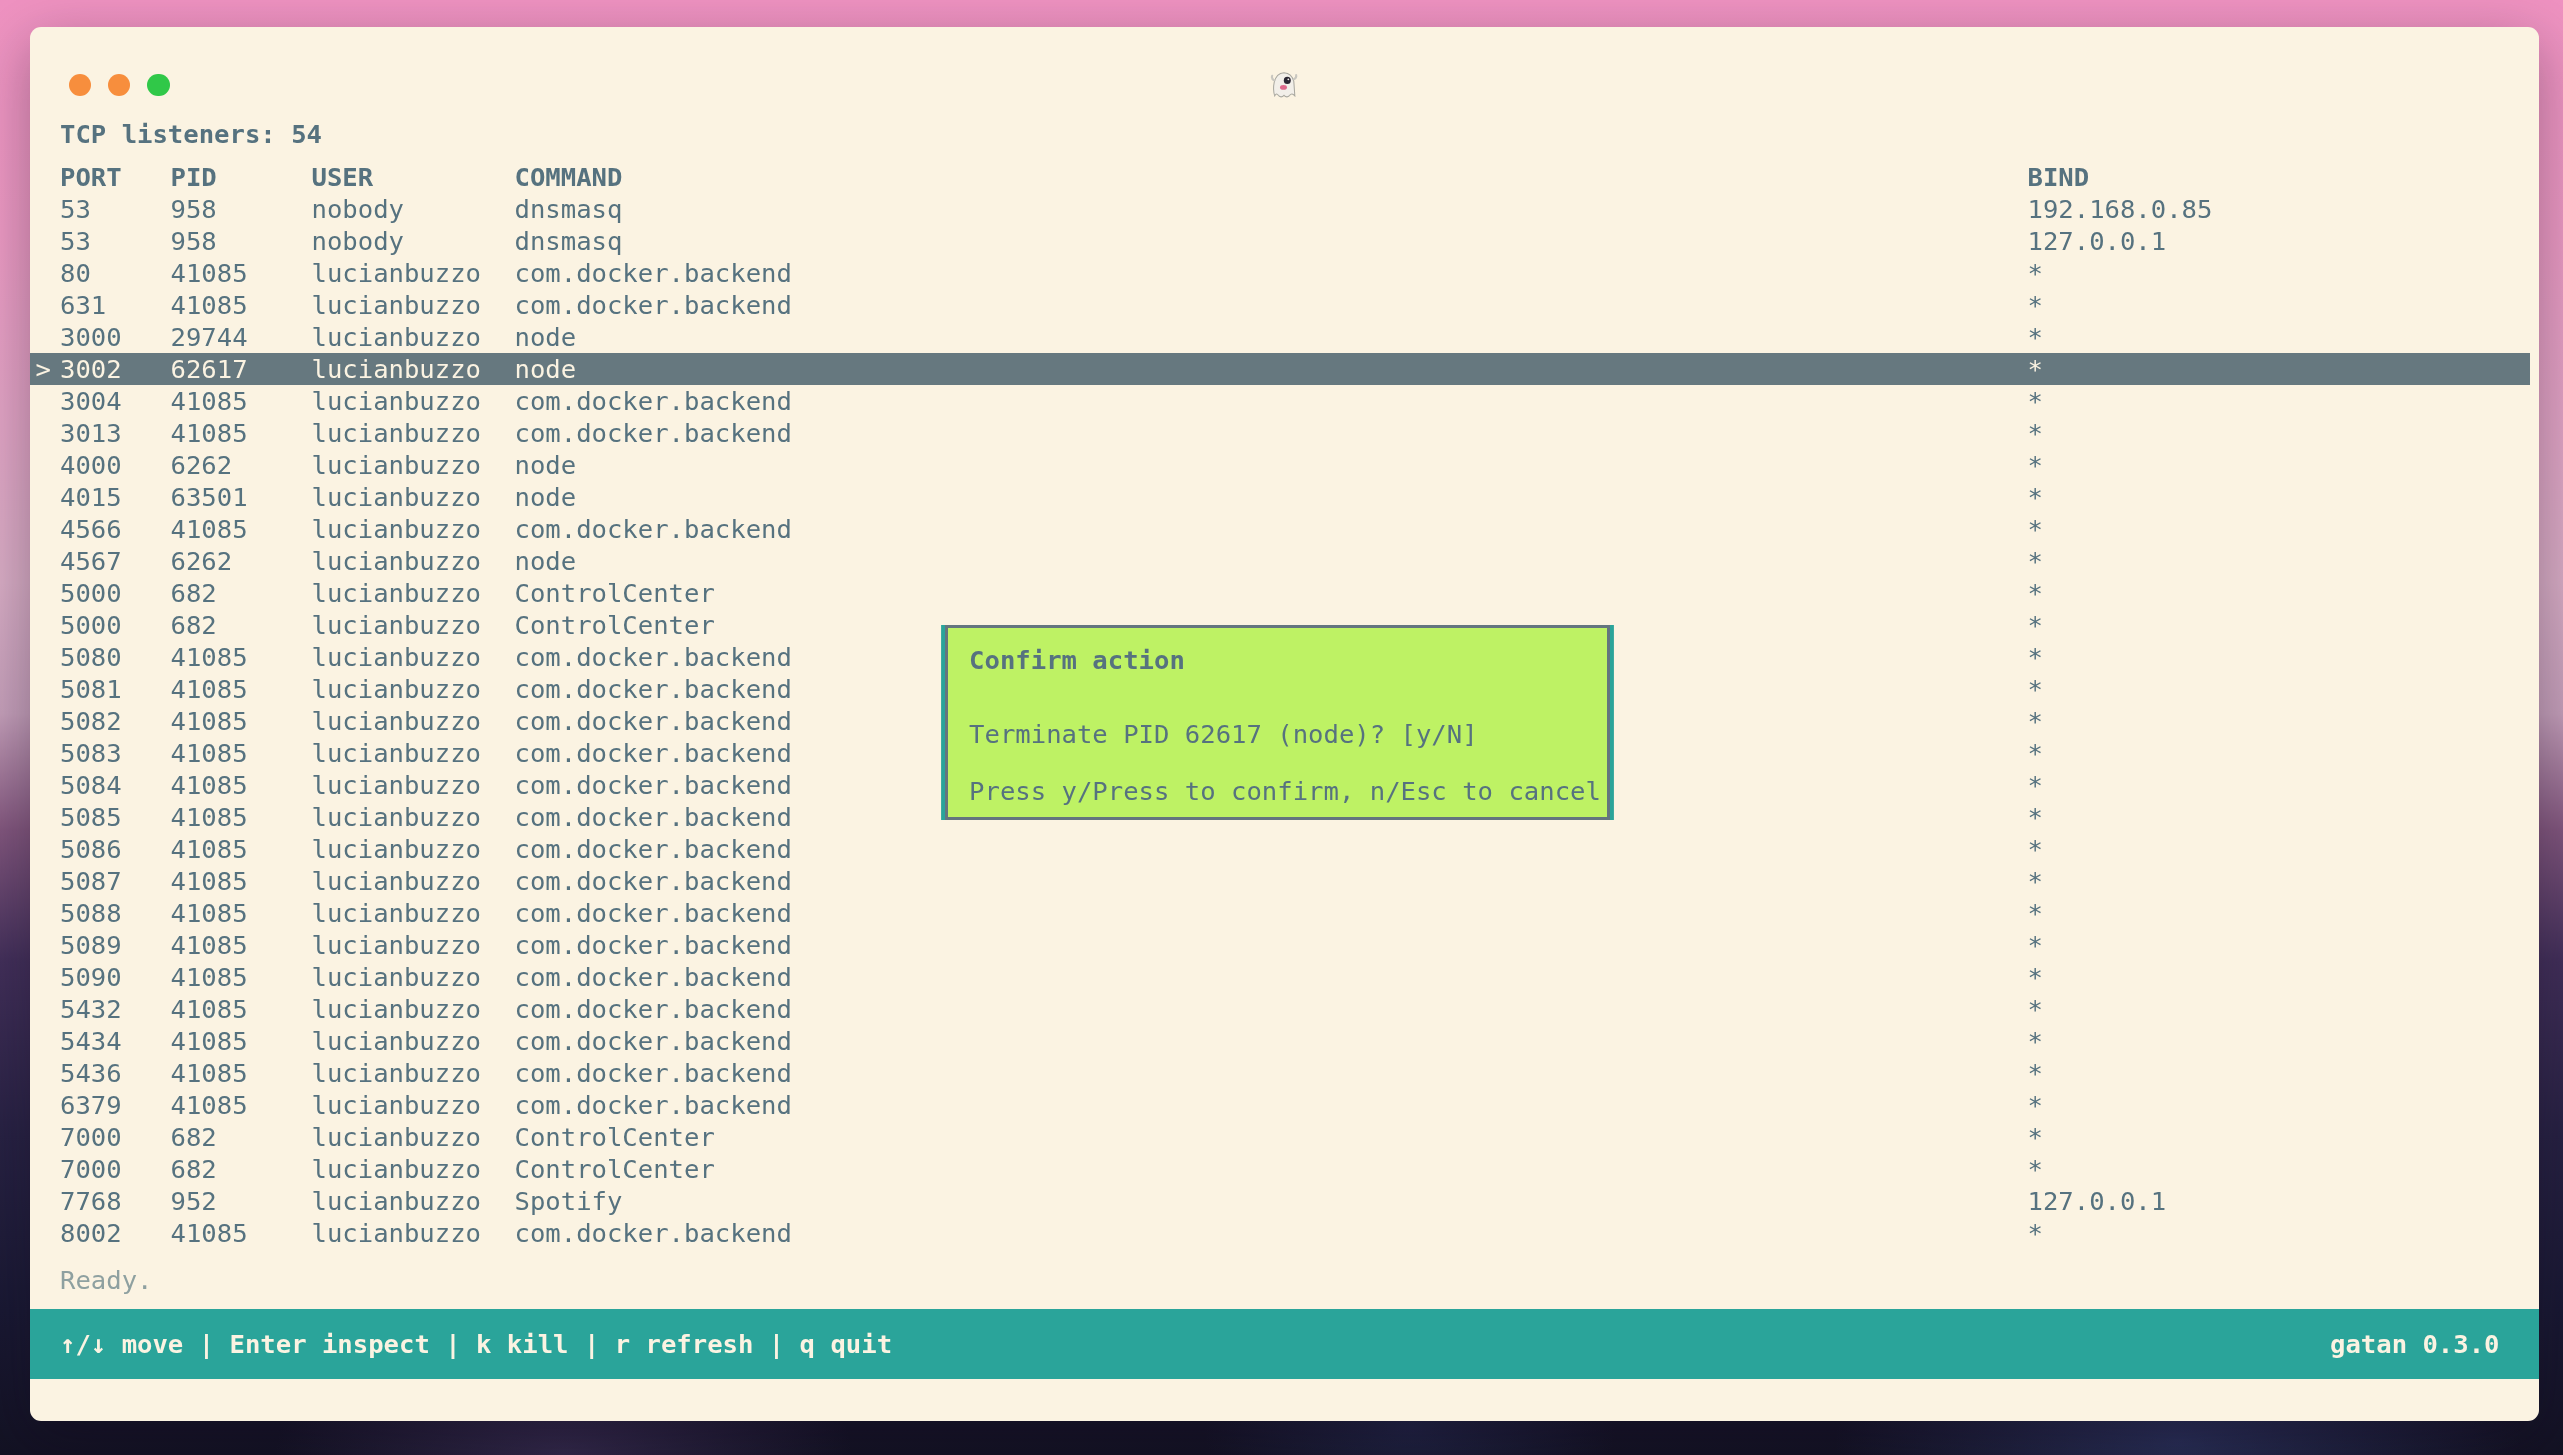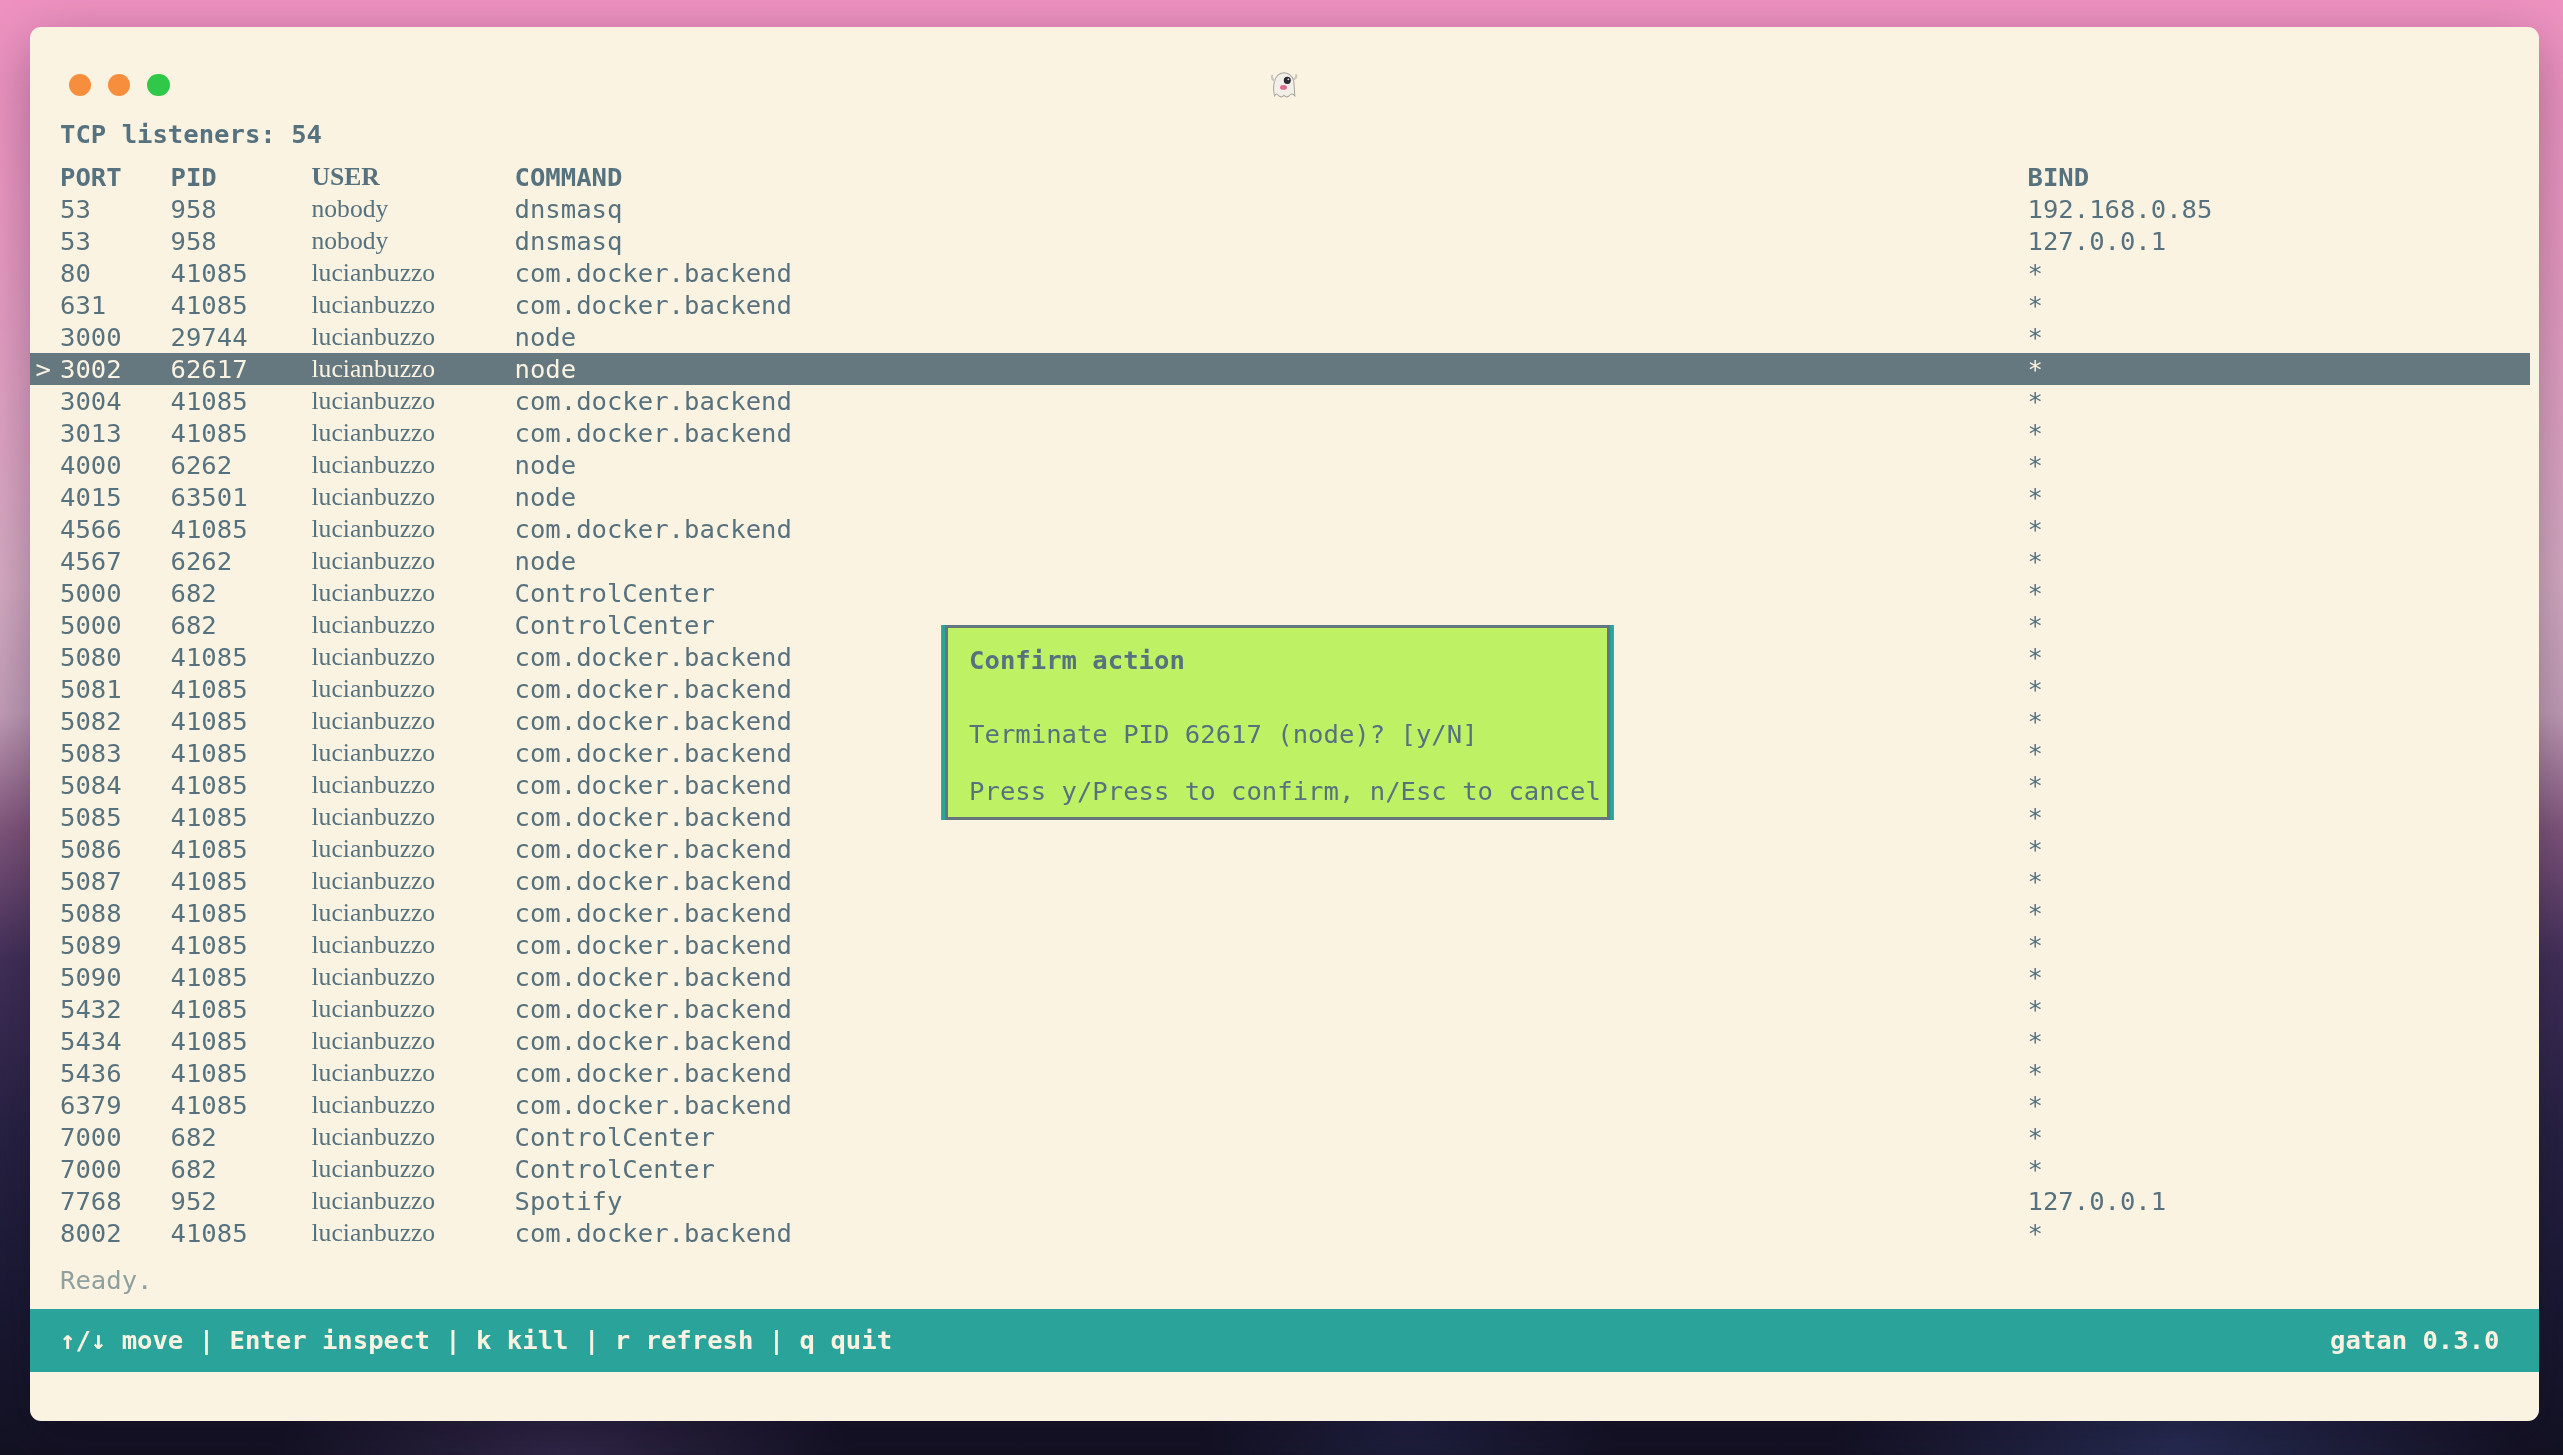--- a/index.html
+++ b/index.html
@@ -25,37 +25,37 @@
   .light { width:22.6px; height:22.6px; border-radius:50%; border:none; padding:0; cursor:pointer; }
   .light.close, .light.minimize { background:#f78e3d; }
   .light.zoomw { background:#30c848; }
   .ghost-wrap { position:absolute; top:41px; left:50%; transform:translateX(-50%); width:33px; height:33px; }
   
   .summary { position:absolute; left:30.5px; top:92px; font-size:25.6px; font-weight:bold; color:#56727f; }
   
   .table { position:absolute; left:0; top:134px; width:100%; }
   .trow { position:relative; height:32px; width:100%; font-size:25.6px; line-height:32px; color:#56727f; white-space:pre;text-align:center; }
   .trow span { position:absolute; top:0; }
-  .c0 { left:30.5px; } .c1 { left:141px; } .c2 { left:282px;font-family:Liberation Serif, serif; } .c3 { left:485px; } .c4 { left:1998px; }
+  .c0 { left:30.5px; } .c1 { left:141px; } .c2 { left:282px; } .c3 { left:485px; } .c4 { left:1998px; }
   .thead { font-weight:bold; }
   .trow.selected { background:#66787f; color:#fbf3e2; width:calc(100% - 8.9px); }
   .trow .marker { left:5.9px; }
   .ready { position:absolute; left:30.5px; top:1237px; font-size:25.6px; line-height:32px; color:#8ea0a0; }
   
   .dialog {
     position:absolute; left:915px; top:598px; width:665px; height:195px;
     background:#bef264; border:3px solid #64757e;
     box-shadow:-3.9px 0 0 #2aa49a, 3.9px 0 0 #2aa49a;
   }
   .dialog .dtitle   { position:absolute; left:21.6px; top:17.7px;  font-size:25.6px; font-weight:bold; color:#56727f; white-space:pre; }
   .dialog .dmessage { position:absolute; left:21.6px; top:79px;  font-size:25.6px; color:#56727f; white-space:pre;margin-top:12px; }
   .dialog .dhint    { position:absolute; left:21.6px; top:148px; font-size:25.6px; color:#56727f; white-space:pre; }
   
   .statusbar {
-    position:absolute; left:0; top:1282px; width:100%; height:63px;
+    position:absolute; left:0; top:1282px; width:100%; height:70px;
     background:#2aa49a; color:#fbf3e2; font-size:25.6px; font-weight:bold;
     display:flex; align-items:center; justify-content:space-between;
     padding:0 39px 0 30.5px; white-space:pre;
   }
 </style>
 </head>
 <body>
 
 <div class="window">
 

